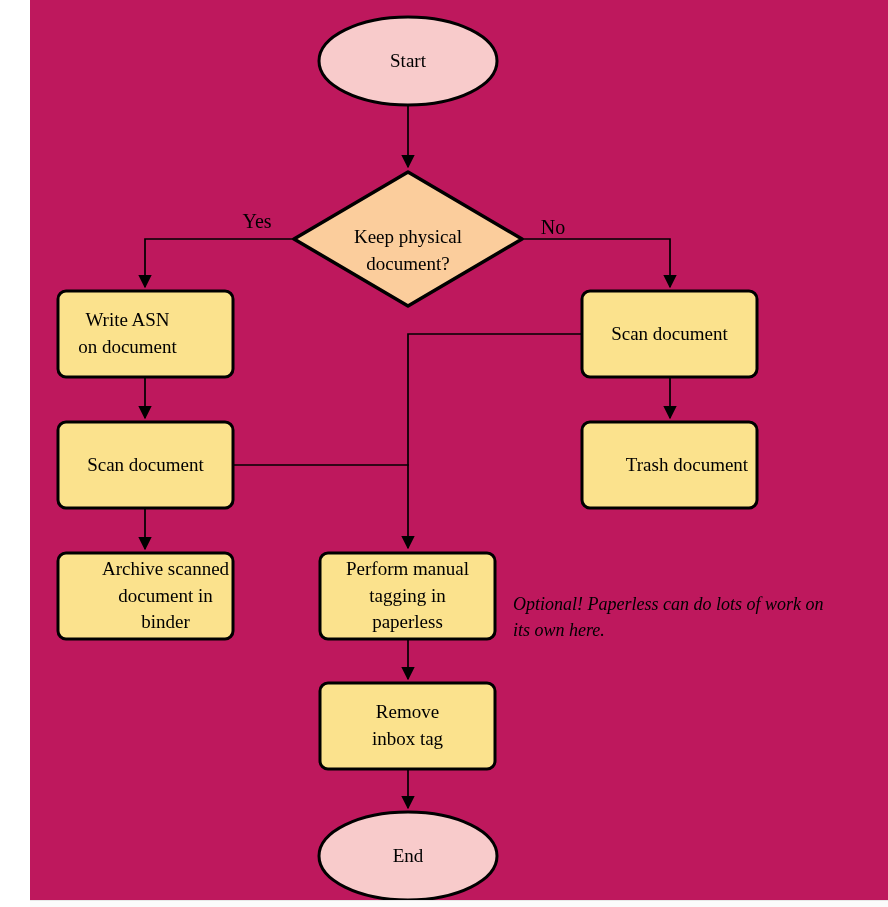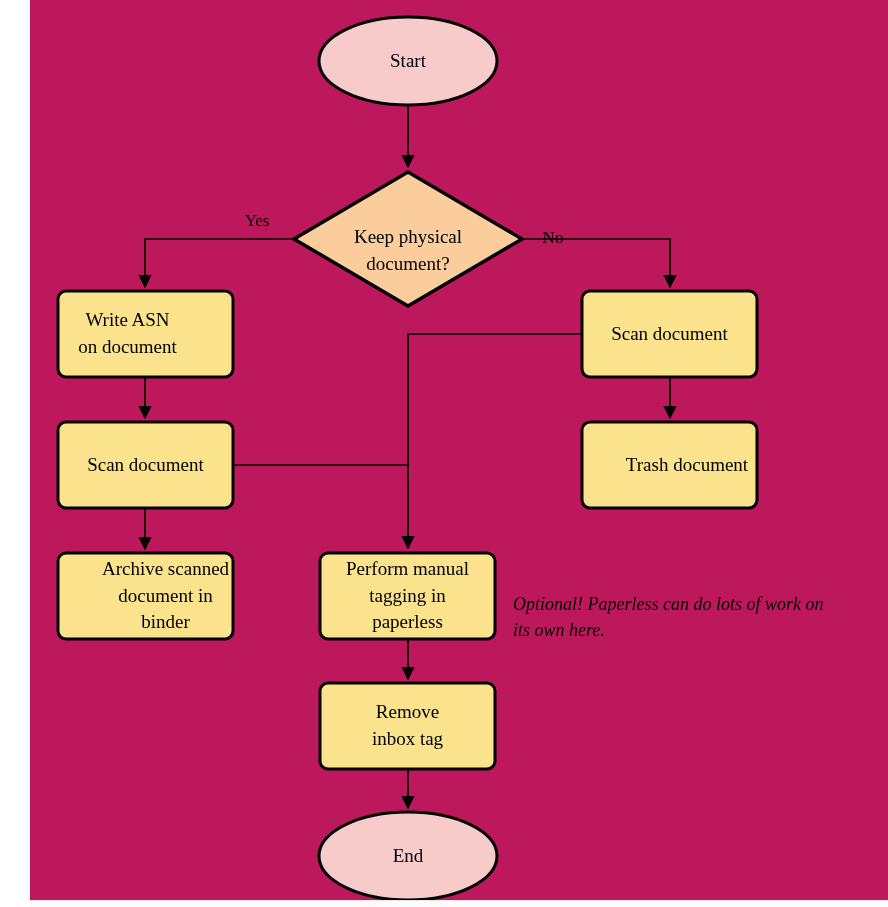--- a/index.html
+++ b/index.html
@@ -23,21 +23,21 @@
     font-size: 19px;
     line-height: 1.42;
     color: #000000;
     pointer-events: none;
   }
   .edge-label {
     position: absolute;
     display: flex;
     align-items: center;
     justify-content: center;
-    font-size: 17px;
+    font-size: 20px;
     color: #000000;
   }
   .note {
     position: absolute;
     left: 483px;
     top: 591px;
     width: 400px;
     font-size: 18px;
     font-style: italic;
     line-height: 1.45;
@@ -101,21 +101,21 @@
     <ellipse cx="378" cy="856" rx="89" ry="44" stroke="#000000" stroke-width="3" fill="#F8CBCB"></ellipse>
   </svg>
 
   <div class="label" style="left:289px; top:17px; width:178px; height:88px;">Start</div>
 
   <div class="label" style="left:268px; top:208px; width:220px; height:86px;">Keep physical
 document?</div>
 
   <div class="edge-label" style="left:197px; top:207px; width:60px; height:28px;">Yes</div>
 
-  <div class="edge-label" style="left:493px; top:224px; width:60px; height:28px;">No</div>
+  <div class="edge-label" style="left:493px; top:213px; width:60px; height:28px;">No</div>
 
   <div class="label" style="left:28px; top:291px; width:139px; height:86px;">Write ASN
 on document</div>
 
   <div class="label" style="left:28px; top:422px; width:175px; height:86px;">Scan document</div>
 
   <div class="label" style="left:28px; top:553px; width:175px; height:86px;padding-left:20px;">Archive scanned
 document in
 binder</div>
 

